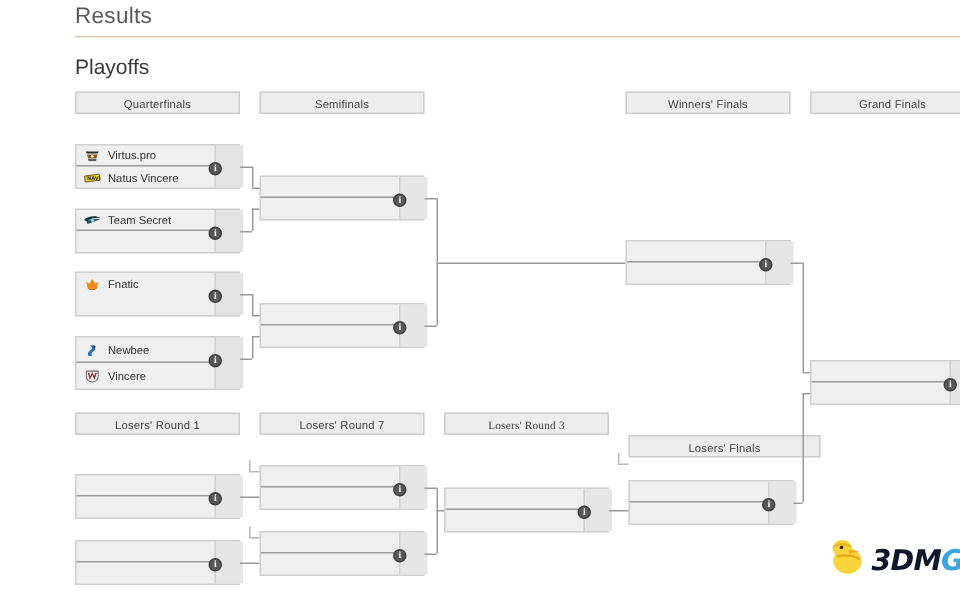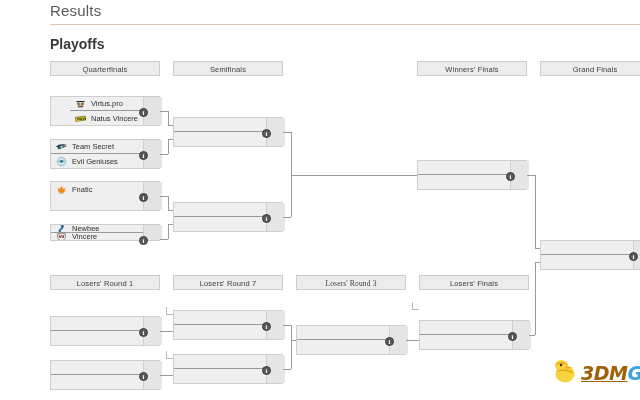--- a/index.html
+++ b/index.html
@@ -16,21 +16,21 @@
   .results-head{
     position:absolute;left:8px;top:2px;
     font-size:15px;color:#5a5a5a;font-weight:400;letter-spacing:.2px;
   }
   .results-rule{
     position:absolute;left:8px;top:24px;width:625px;height:1px;
     background:#d9c9b4;
   }
   .playoffs-head{
     position:absolute;left:8px;top:36px;
-    font-size:14px;color:#3a3a3a;font-weight:700;
+    font-size:14px;color:#3a3a3a;font-weight:400;
   }
 
   
   .round-head{
     position:absolute;height:15px;line-height:15px;
     background:#ececec;
     border:1px solid #cccccc;
     box-sizing:border-box;
     text-align:center;
     font-size:7.5px;color:#3d3d3d;
@@ -90,44 +90,44 @@
   .ln.light{background:#b9b9b9;}
 
   
   .wm{
     position:absolute;
     display:flex;align-items:center;
     font-family:"DejaVu Sans", sans-serif;
     font-weight:700;font-style:italic;
     font-size:19px;letter-spacing:-.5px;
   }
-  .wm .t3dm{color:#a16207;text-decoration:underline;}
+  .wm .t3dm{color:#0f172a;}
   .wm .tgame{color:#3aa6e0;}
   .wm .chick{margin-right:1px;}
 </style>
 </head>
 <body>
 
 <div id="page">
 
   <div class="results-head">Results</div>
   <div class="results-rule"></div>
   <div class="playoffs-head">Playoffs</div>
 
   <div class="round-head" style="left:131px;top:61px;width:110px;">Semifinals</div>
   <div class="round-head" style="left:8px;top:61px;width:110px;">Quarterfinals</div>
   <div class="round-head" style="left:375px;top:61px;width:110px;">Winners' Finals</div>
   <div class="round-head" style="left:498px;top:61px;width:110px;text-align:center;">Grand Finals</div>
 
   <div class="round-head" style="left:8px;top:275px;width:110px;">Losers' Round 1</div>
   <div class="round-head" style="left:131px;top:275px;width:110px;">Losers' Round 7</div>
   <div class="round-head" style="left:254px;top:275px;width:110px;font-family:Liberation Serif, serif;">Losers' Round 3</div>
-  <div class="round-head" style="left:377px;top:275px;width:110px;">Losers' Finals</div>
-
-  <div class="match named" style="left:8px;top:96px;width:110px;height:30px;padding-left:19px;">
+  <div class="round-head" style="left:377px;top:290px;width:128px;">Losers' Finals</div>
+
+  <div class="match named" style="left:8px;top:96px;width:110px;height:30px;">
     <div class="slot top">
       <span class="logo">
         <svg width="13" height="11" viewBox="0 0 13 11">
           <path d="M2 3 L11 3 L10 4.3 L3 4.3 Z" fill="#2b2b2b"></path>
           <path d="M3 5 L10 5 L9.2 7.6 L3.8 7.6 Z" fill="#8a5a2b"></path>
           <path d="M3.6 8.2 L9.4 8.2 L9 9.2 L4 9.2 Z" fill="#2b2b2b"></path>
           <circle cx="6.5" cy="6.1" r="1" fill="#e8d6a8"></circle>
         </svg>
       </span>
       <span>Virtus.pro</span>
@@ -149,49 +149,39 @@
     <div class="slot top">
       <span class="logo">
         <svg width="13" height="11" viewBox="0 0 13 11">
           <path d="M1 5.6 C3.2 3 9 2.4 12 4.2 C9.6 4 5.2 4.6 3 6.6 Z" fill="#14333f"></path>
           <path d="M2.6 6.6 C5 5 9.4 4.6 11.8 5.2 C9 6.4 5.6 7.4 3.4 8.4 Z" fill="#1d5566"></path>
           <circle cx="6.6" cy="5.8" r="1.1" fill="#9fd4e0"></circle>
         </svg>
       </span>
       <span>Team Secret</span>
     </div>
-    <div class="slot">
-      <span class="logo">
-        <svg width="13" height="11" viewBox="0 0 13 11">
-          <circle cx="6.5" cy="5.6" r="4.3" fill="#cfe6f2" stroke="#6d9fbb" stroke-width=".6"></circle>
-          <path d="M3 5.2 C4.6 3.6 8.4 3.6 10 5.2 C8.4 6.8 4.6 6.8 3 5.2 Z" fill="#7fb4d0"></path>
-          <circle cx="6.5" cy="5.4" r="1.2" fill="#2d5f80"></circle>
-        </svg>
-      </span>
-      <span>Evil Geniuses</span>
-    </div>
     <div class="scorecol" style="left:92px;width:18px;"></div>
     <div class="infodot" style="left:88px;top:10.5px;">i</div>
   </div>
 
   <div class="match named" style="left:8px;top:181px;width:110px;height:30px;">
     <div class="slot">
       <span class="logo">
         <svg width="13" height="11" viewBox="0 0 13 11">
           <path d="M6.5 2 L8.6 5.2 L10.6 3.6 L9.4 8.6 L3.6 8.6 L2.4 3.6 L4.4 5.2 Z" fill="#f08a1c"></path>
           <path d="M4.6 8.6 L8.4 8.6 L8.4 9.4 L4.6 9.4 Z" fill="#c96d10"></path>
         </svg>
       </span>
       <span>Fnatic</span>
     </div>
     <div class="scorecol" style="left:92px;width:18px;"></div>
     <div class="infodot" style="left:88px;top:10.5px;">i</div>
   </div>
 
-  <div class="match named" style="left:8px;top:224px;width:110px;height:17px;">
+  <div class="match named" style="left:8px;top:224px;width:110px;height:36px;">
     <div class="slot top">
       <span class="logo">
         <svg width="13" height="11" viewBox="0 0 13 11">
           <path d="M5 2.2 C7.4 2 8.8 3.4 8.4 5 C8 6.2 6.4 6.4 6 7.6 C5.6 8.8 6.6 9.4 7.4 9.4 L4 9.4 C3.2 8.4 3.6 6.6 4.8 5.8 C5.8 5.2 6.6 4.6 6.2 3.6 C5.9 3 5.4 2.6 5 2.2 Z" fill="#2a73b5"></path>
           <circle cx="7.6" cy="3.2" r="1.1" fill="#1b4f80"></circle>
         </svg>
       </span>
       <span>Newbee</span>
     </div>
     <div class="slot">

